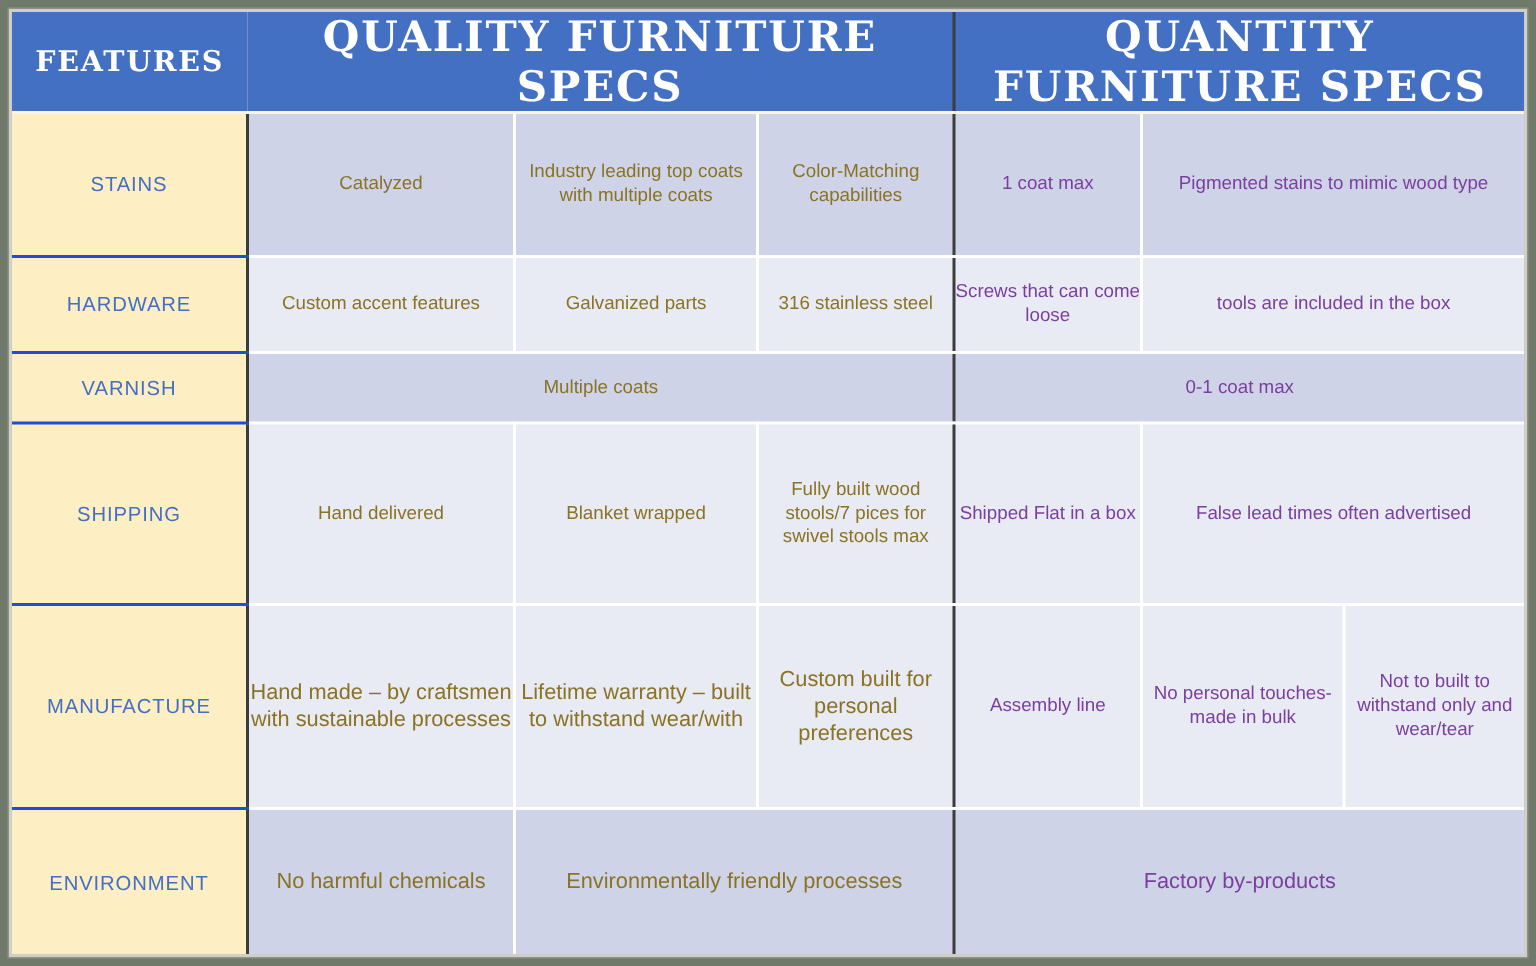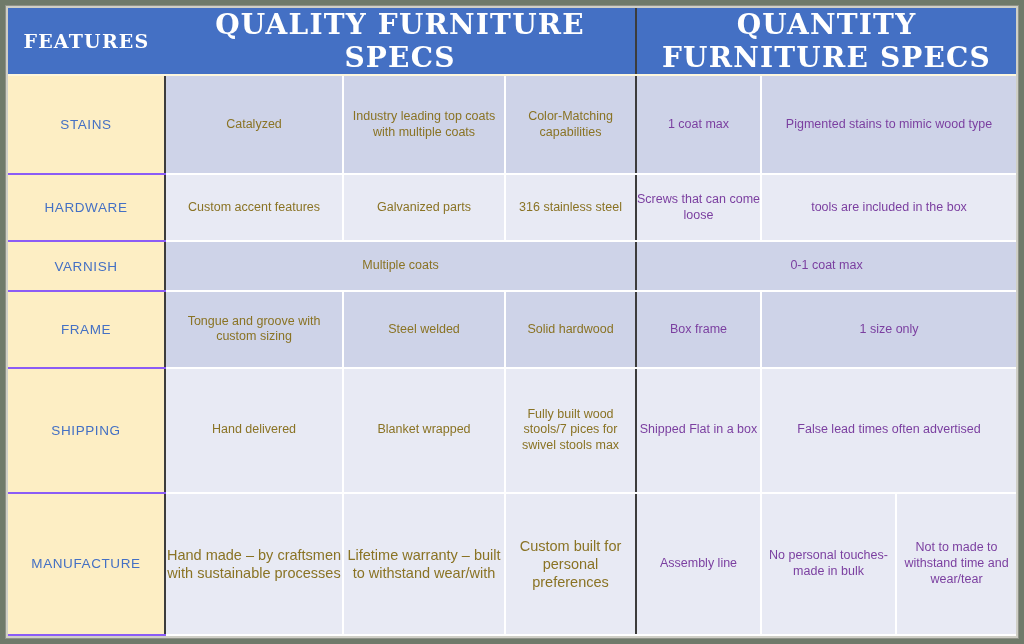--- a/index.html
+++ b/index.html
@@ -53,21 +53,21 @@
   .hdr-section{font-size:28px;}
 
   
   .feat{
     background:#fdeec4;
     color:#4470c4;
     text-align:center;
     vertical-align:middle;
     font-size:13.5px;
     letter-spacing:.6px;
-    border-bottom:2px solid #8b5cf6;
+    border-bottom:2px solid #1d4ed8;
     border-right:2px solid #3c3c3c;
   }
 
   
   .cell{
     text-align:center;
     vertical-align:middle;
     font-size:12.5px;
     line-height:1.25;
     padding:5px 6px;
@@ -135,46 +135,44 @@
           <td class="cell quan last-in-group" colspan="2">tools are included in the box</td>
         </tr>
 
         <tr class="row-a" style="height:35px">
           <td class="feat">VARNISH</td>
           <td class="cell qual last-in-group" colspan="3">Multiple coats</td>
           <td class="cell quan last-in-group sep-left" colspan="3">0-1 coat max</td>
         </tr>
 
 
-        <tr class="row-a" style="height:54px">
-          <td class="feat">FRAME</td>
-          <td class="cell qual">Tongue and groove with custom sizing</td>
-          <td class="cell qual">Steel welded</td>
-          <td class="cell qual last-in-group">Solid hardwood</td>
-          <td class="cell quan sep-left">Box frame</td>
-          <td class="cell quan last-in-group" colspan="2">1 size only</td>
-        </tr>
 
         <tr class="row-b" style="height:88px">
           <td class="feat">SHIPPING</td>
           <td class="cell qual">Hand delivered</td>
           <td class="cell qual">Blanket wrapped</td>
           <td class="cell qual last-in-group">Fully built wood stools/7 pices for swivel stools max</td>
           <td class="cell quan sep-left">Shipped Flat in a box</td>
           <td class="cell quan last-in-group" colspan="2">False lead times often advertised</td>
         </tr>
 
 
         <tr class="row-b" style="height:100px">
           <td class="feat">MANUFACTURE</td>
           <td class="cell qual big">Hand made – by craftsmen with sustainable processes</td>
           <td class="cell qual big">Lifetime warranty – built to withstand wear/with</td>
           <td class="cell qual big last-in-group">Custom built for personal preferences</td>
           <td class="cell quan sep-left">Assembly line</td>
           <td class="cell quan">No personal touches-made in bulk</td>
-          <td class="cell quan last-in-group">Not to made to withstand time and wear/tear</td>
+          <td class="cell quan last-in-group">Not to built to withstand only and wear/tear</td>
         </tr>
 
+        <tr class="row-a last-row" style="height:71px">
+          <td class="feat">ENVIRONMENT</td>
+          <td class="cell qual big">No harmful chemicals</td>
+          <td class="cell qual big last-in-group" colspan="2">Environmentally friendly processes</td>
+          <td class="cell quan big last-in-group sep-left" colspan="3">Factory by-products</td>
+        </tr>
 
       </tbody>
     </table>
   </div>
 </div>
 
 </body></html>

